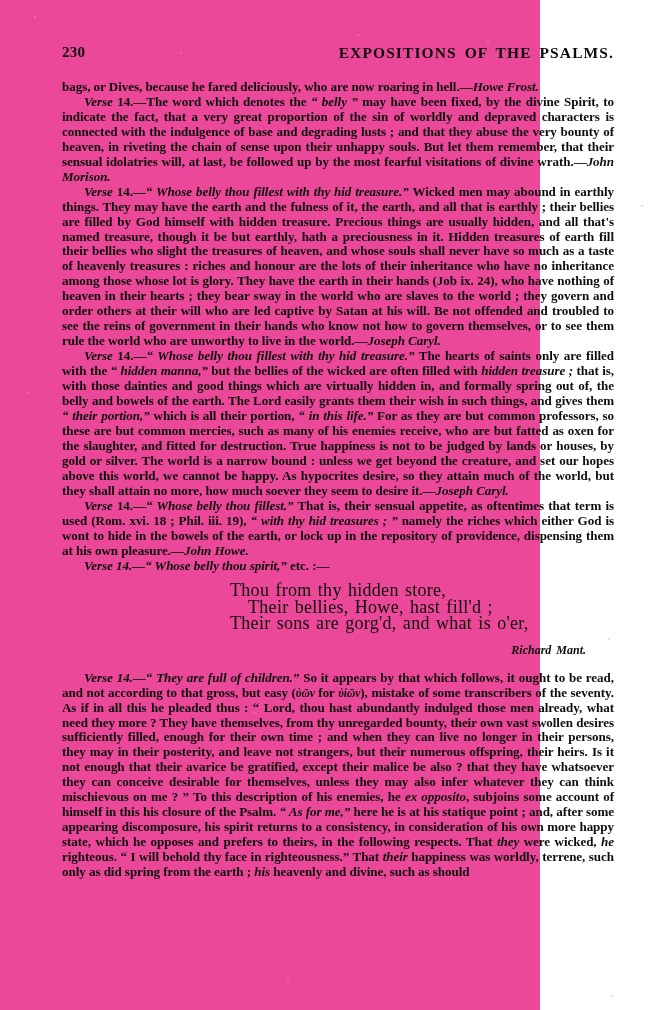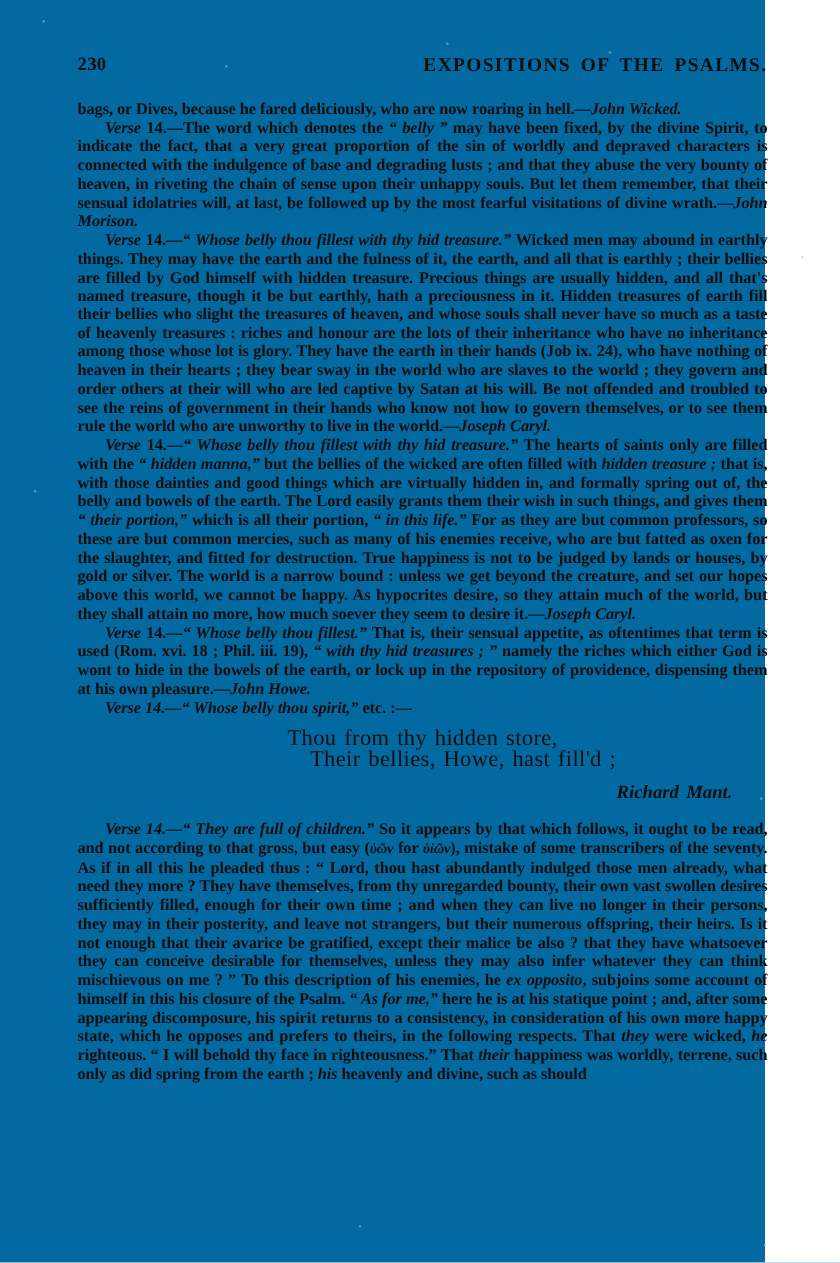--- a/index.html
+++ b/index.html
@@ -12,23 +12,23 @@
     height: 1010px;
     position: relative;
     font-family: "Liberation Serif", "DejaVu Serif", serif;
     color: #0d0d0d;
     overflow: hidden;
   }
 
   .page {
     position: absolute;
     left: 0; top: 0;
-    width: 612px;
+    width: 540px;
     height: 1010px;
-    background: #0369a1;
+    background: #ec4899;
   }
 
   
   .runhead {
     position: absolute;
     left: 62px;
     top: 44px;
     width: 552px;
     height: 22px;
   }
@@ -97,21 +97,21 @@
     display: block;
     padding-left: 168px;
     white-space: nowrap;
   }
   .poem .pl.ind { padding-left: 186px; }
 
   .poem-attrib {
     margin: 11px 0 0 0;
     text-align: right;
     padding-right: 28px;
-    font-size: 15px;
+    font-size: 12px;
     font-style: italic;
     font-weight: bold;
     word-spacing: 2px;
   }
 
   .gap-lg { height: 13px; }
 
   
   .speck {
     position: absolute;
@@ -137,35 +137,36 @@
   <span class="speck" style="left:287px; top:980px;"></span>
   <span class="speck" style="left:611px; top:995px;"></span>
 
   <div class="runhead">
     <span class="folio">230</span>
     <span class="headtitle">EXPOSITIONS OF THE PSALMS.</span>
   </div>
 
   <div class="column">
 
-    <p class="body"><span>bags, or Dives, because he fared deliciously, who are now roaring in hell.—</span><span class="attrib">John Wicked.</span></p>
+    <p class="body"><span>bags, or Dives, because he fared deliciously, who are now roaring in hell.—</span><span class="attrib">Howe Frost.</span></p>
 
     <p class="body indent"><span class="vlabel">Verse</span><span> 14.—</span><span>The word which denotes the </span><span class="it">“ belly ”</span><span> may have been fixed, by the divine Spirit, to indicate the fact, that a very great proportion of the sin of worldly and depraved characters is connected with the indulgence of base and degrading lusts ; and that they abuse the very bounty of heaven, in riveting the chain of sense upon their unhappy souls. But let them remember, that their sensual idolatries will, at last, be followed up by the most fearful visitations of divine wrath.—</span><span class="attrib">John Morison.</span></p>
 
     <p class="body indent"><span class="vlabel">Verse</span><span> 14.—</span><span class="it">“ Whose belly thou fillest with thy hid treasure.”</span><span>  Wicked men may abound in earthly things. They may have the earth and the fulness of it, the earth, and all that is earthly ; their bellies are filled by God himself with hidden treasure. Precious things are usually hidden, and all that's named treasure, though it be but earthly, hath a preciousness in it. Hidden treasures of earth fill their bellies who slight the treasures of heaven, and whose souls shall never have so much as a taste of heavenly treasures : riches and honour are the lots of their inheritance who have no inheritance among those whose lot is glory. They have the earth in their hands (Job ix. 24), who have nothing of heaven in their hearts ; they bear sway in the world who are slaves to the world ; they govern and order others at their will who are led captive by Satan at his will. Be not offended and troubled to see the reins of government in their hands who know not how to govern themselves, or to see them rule the world who are unworthy to live in the world.—</span><span class="attrib">Joseph Caryl.</span></p>
 
     <p class="body indent"><span class="vlabel">Verse</span><span> 14.—</span><span class="it">“ Whose belly thou fillest with thy hid treasure.”</span><span>  The hearts of saints only are filled with the </span><span class="it">“ hidden manna,”</span><span> but the bellies of the wicked are often filled with </span><span class="it">hidden treasure ;</span><span> that is, with those dainties and good things which are virtually hidden in, and formally spring out of, the belly and bowels of the earth. The Lord easily grants them their wish in such things, and gives them </span><span class="it">“ their portion,”</span><span> which is all their portion, </span><span class="it">“ in this life.”</span><span>  For as they are but common professors, so these are but common mercies, such as many of his enemies receive, who are but fatted as oxen for the slaughter, and fitted for destruction. True happiness is not to be judged by lands or houses, by gold or silver. The world is a narrow bound : unless we get beyond the creature, and set our hopes above this world, we cannot be happy. As hypocrites desire, so they attain much of the world, but they shall attain no more, how much soever they seem to desire it.—</span><span class="attrib">Joseph Caryl.</span></p>
 
     <p class="body indent"><span class="vlabel">Verse</span><span> 14.—</span><span class="it">“ Whose belly thou fillest.”</span><span>  That is, their sensual appetite, as oftentimes that term is used (Rom. xvi. 18 ; Phil. iii. 19), </span><span class="it">“ with thy hid treasures ; ”</span><span> namely the riches which either God is wont to hide in the bowels of the earth, or lock up in the repository of providence, dispensing them at his own pleasure.—</span><span class="attrib">John Howe.</span></p>
 
     <p class="body indent"><span class="vlabel">Verse</span><span class="it"> 14.—</span><span class="it">“ Whose belly thou spirit,”</span><span> etc. :—</span></p>
 
     <div class="poem">
       <span class="pl">Thou from thy hidden store,</span>
       <span class="pl ind">Their bellies, Howe, hast fill'd ;</span>
+      <span class="pl">Their sons are gorg'd, and what is o'er,</span>
     </div>
 
     <p class="poem-attrib">Richard Mant.</p>
 
     <div class="gap-lg"></div>
 
     <p class="body indent"><span class="vlabel">Verse</span><span class="it"> 14.—</span><span class="it">“ They are full of children.”</span><span>  So it appears by that which follows, it ought to be read, and not according to that gross, but easy (</span><span class="grk">ὑῶν</span><span> for </span><span class="grk">ὑἱῶν</span><span>), mistake of some transcribers of the seventy. As if in all this he pleaded thus : </span><span>“ Lord, thou hast abundantly indulged those men already, what need they more ? They have themselves, from thy unregarded bounty, their own vast swollen desires sufficiently filled, enough for their own time ; and when they can live no longer in their persons, they may in their posterity, and leave not strangers, but their numerous offspring, their heirs. Is it not enough that their avarice be gratified, except their malice be also ? that they have whatsoever they can conceive desirable for themselves, unless they may also infer whatever they can think mischievous on me ? ”</span><span>  To this description of his enemies, he </span><span class="it">ex opposito</span><span>, subjoins some account of himself in this his closure of the Psalm. </span><span class="it">“ As for me,”</span><span> here he is at his statique point ; and, after some appearing discomposure, his spirit returns to a consistency, in consideration of his own more happy state, which he opposes and prefers to theirs, in the following respects. That </span><span class="it">they</span><span> were wicked, </span><span class="it">he</span><span> righteous. </span><span>“ I will behold thy face in righteousness.”</span><span>  That </span><span class="it">their</span><span> happiness was worldly, terrene, such only as did spring from the earth ; </span><span class="it">his</span><span> heavenly and divine, such as should</span></p>
 
   </div>
 </div>

